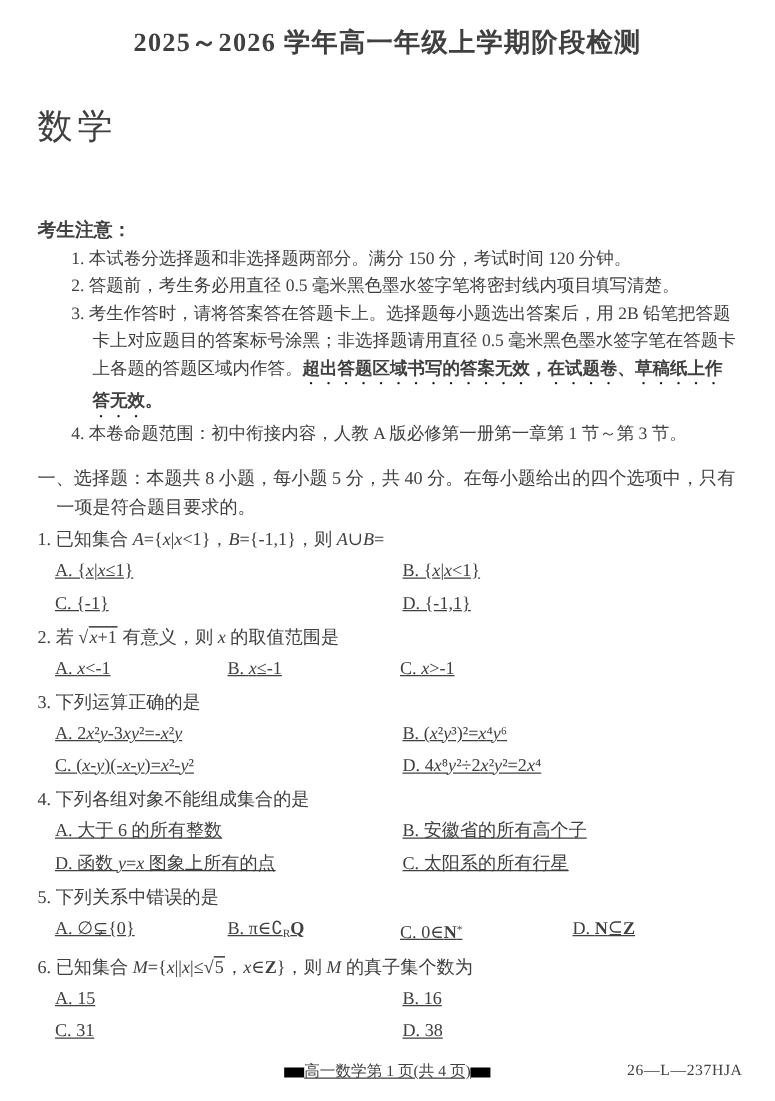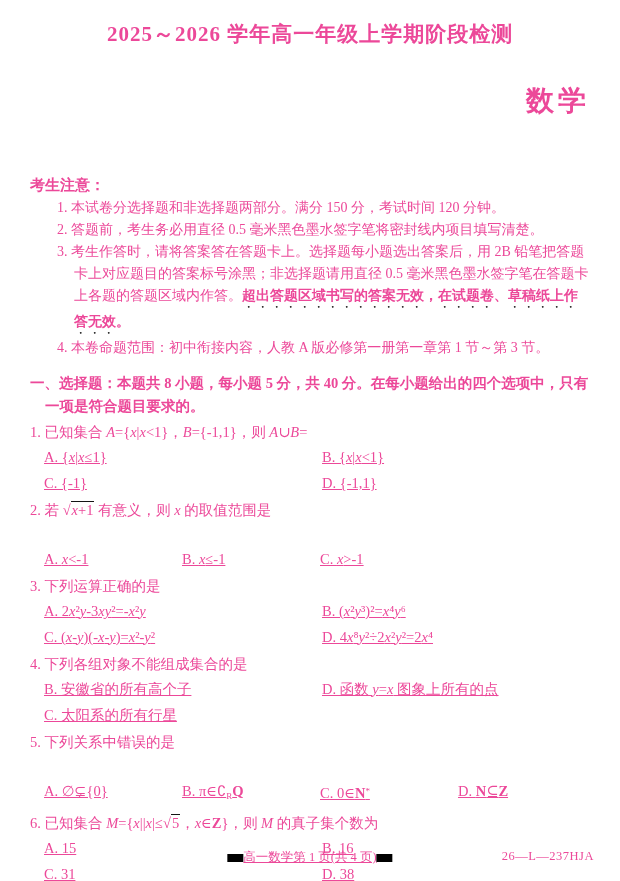--- a/index.html
+++ b/index.html
@@ -1,42 +1,42 @@
 <!DOCTYPE html>
 <html><head>
 <meta charset="utf-8">
 <style>
   * { margin:0; padding:0; box-sizing:border-box; }
   html,body { background:#ffffff; }
   .page {
     width:620px; height:881px; background:#ffffff; position:relative;
     font-family:"Liberation Serif","DejaVu Serif","DejaVu Sans",serif;
-    color:#ec4899; padding:20px 30px 0 30px; overflow:hidden;
+    color:#404040; padding:20px 30px 0 30px; overflow:hidden;
   }
   .title { text-align:center; font-size:21px; font-weight:700; letter-spacing:1px; }
-  .subject { text-align:right; font-size:28px; font-weight:700; margin-top:34px; letter-spacing:4px; }
+  .subject { text-align:left; font-size:28px; font-weight:400; margin-top:34px; letter-spacing:4px; }
   .notice { margin-top:54px; font-size:14px; line-height:22px; }
   .notice-heading { font-weight:700; font-size:15px; margin-bottom:1px; }
   .notice-item { margin-left:27px; padding-left:17px; text-indent:-17px; }
   .notice-bold {
     font-weight:700;
     -webkit-text-emphasis:filled dot #141414;
     text-emphasis:filled dot #141414;
     -webkit-text-emphasis-position:under left;
     text-emphasis-position:under left;
   }
   .section-heading {
-    font-weight:700; font-size:14.5px; line-height:23px;
+    font-weight:400; font-size:14.5px; line-height:23px;
     margin-top:13px; padding-left:15px; text-indent:-15px;
   }
   .question { font-size:14.5px; }
   .stem { line-height:23px; margin-top:3px; }
   .options { margin-left:14px; }
   .options.cols-2 { display:grid; grid-template-columns:278px 1fr; }
-  .options.cols-4 { display:grid; grid-template-columns:138px 138px 138px 1fr;margin-top:24px; }
+  .options.cols-4 { display:grid; grid-template-columns:138px 138px 138px 1fr; }
   .opt { line-height:26px; white-space:nowrap;text-decoration:underline; }
   i { font-style:italic; }
   sub { font-size:62%; vertical-align:-0.3em; }
   sup { font-size:62%; vertical-align:0.5em; }
   .vinc { border-top:1px solid #141414; padding:0 1px; }
   .footer { position:absolute; left:0; right:0; bottom:16px; height:16px; font-size:12.5px; }
   .footer-center {
     position:absolute; left:50%; transform:translateX(-50%);
     display:flex; align-items:center; white-space:nowrap;text-decoration:underline;
   }
@@ -88,20 +88,21 @@
         <div class="opt">A. 2<i>x</i>²<i>y</i>-3<i>xy</i>²=-<i>x</i>²<i>y</i></div>
         <div class="opt">B. (<i>x</i>²<i>y</i>³)²=<i>x</i>⁴<i>y</i>⁶</div>
         <div class="opt">C. (<i>x</i>-<i>y</i>)(-<i>x</i>-<i>y</i>)=<i>x</i>²-<i>y</i>²</div>
         <div class="opt">D. 4<i>x</i>⁸<i>y</i>²÷2<i>x</i>²<i>y</i>²=2<i>x</i>⁴</div>
       </div>
     </div>
 
     <div class="question">
       <div class="stem">4. 下列各组对象不能组成集合的是</div>
       <div class="options cols-2">
+        <div class="opt">A. 大于 6 的所有整数</div>
         <div class="opt">B. 安徽省的所有高个子</div>
         <div class="opt">D. 函数 <i>y</i>=<i>x</i> 图象上所有的点</div>
         <div class="opt">C. 太阳系的所有行星</div>
       </div>
     </div>
 
     <div class="question">
       <div class="stem">5. 下列关系中错误的是</div>
       <div class="options cols-4">
         <div class="opt">A. ∅⊊{0}</div>

